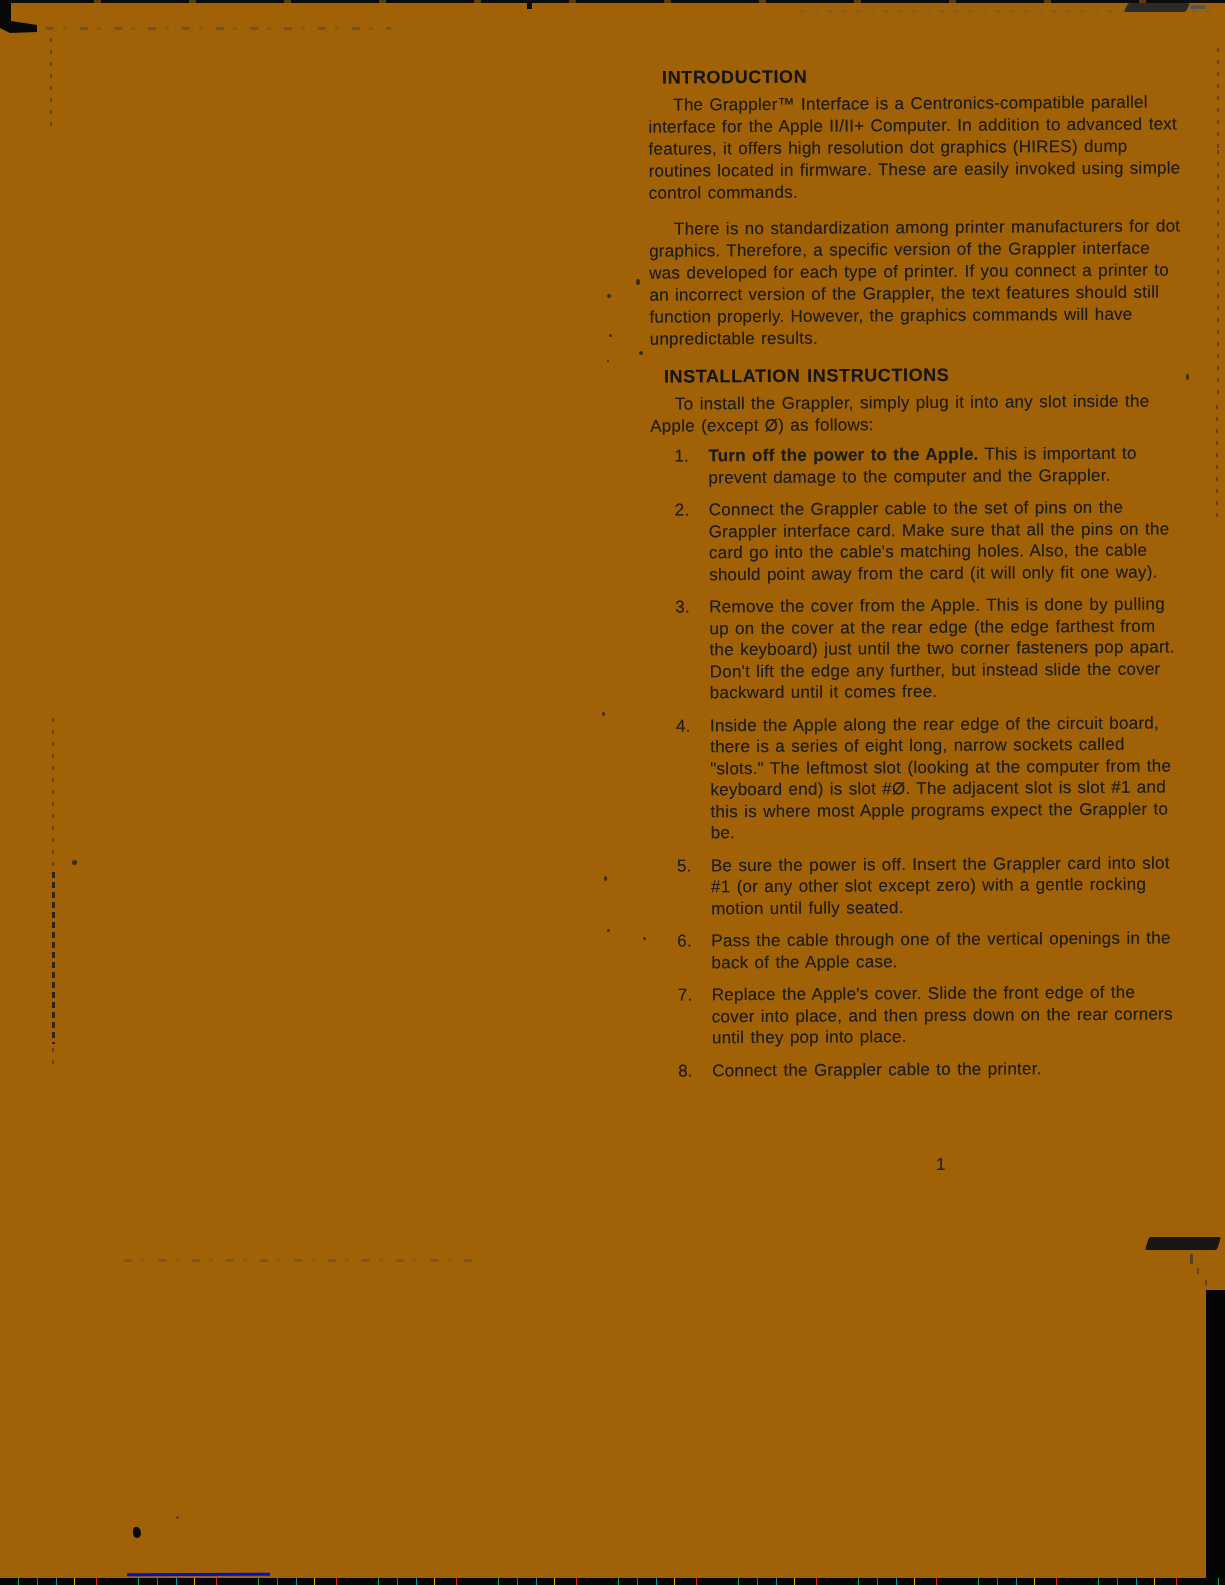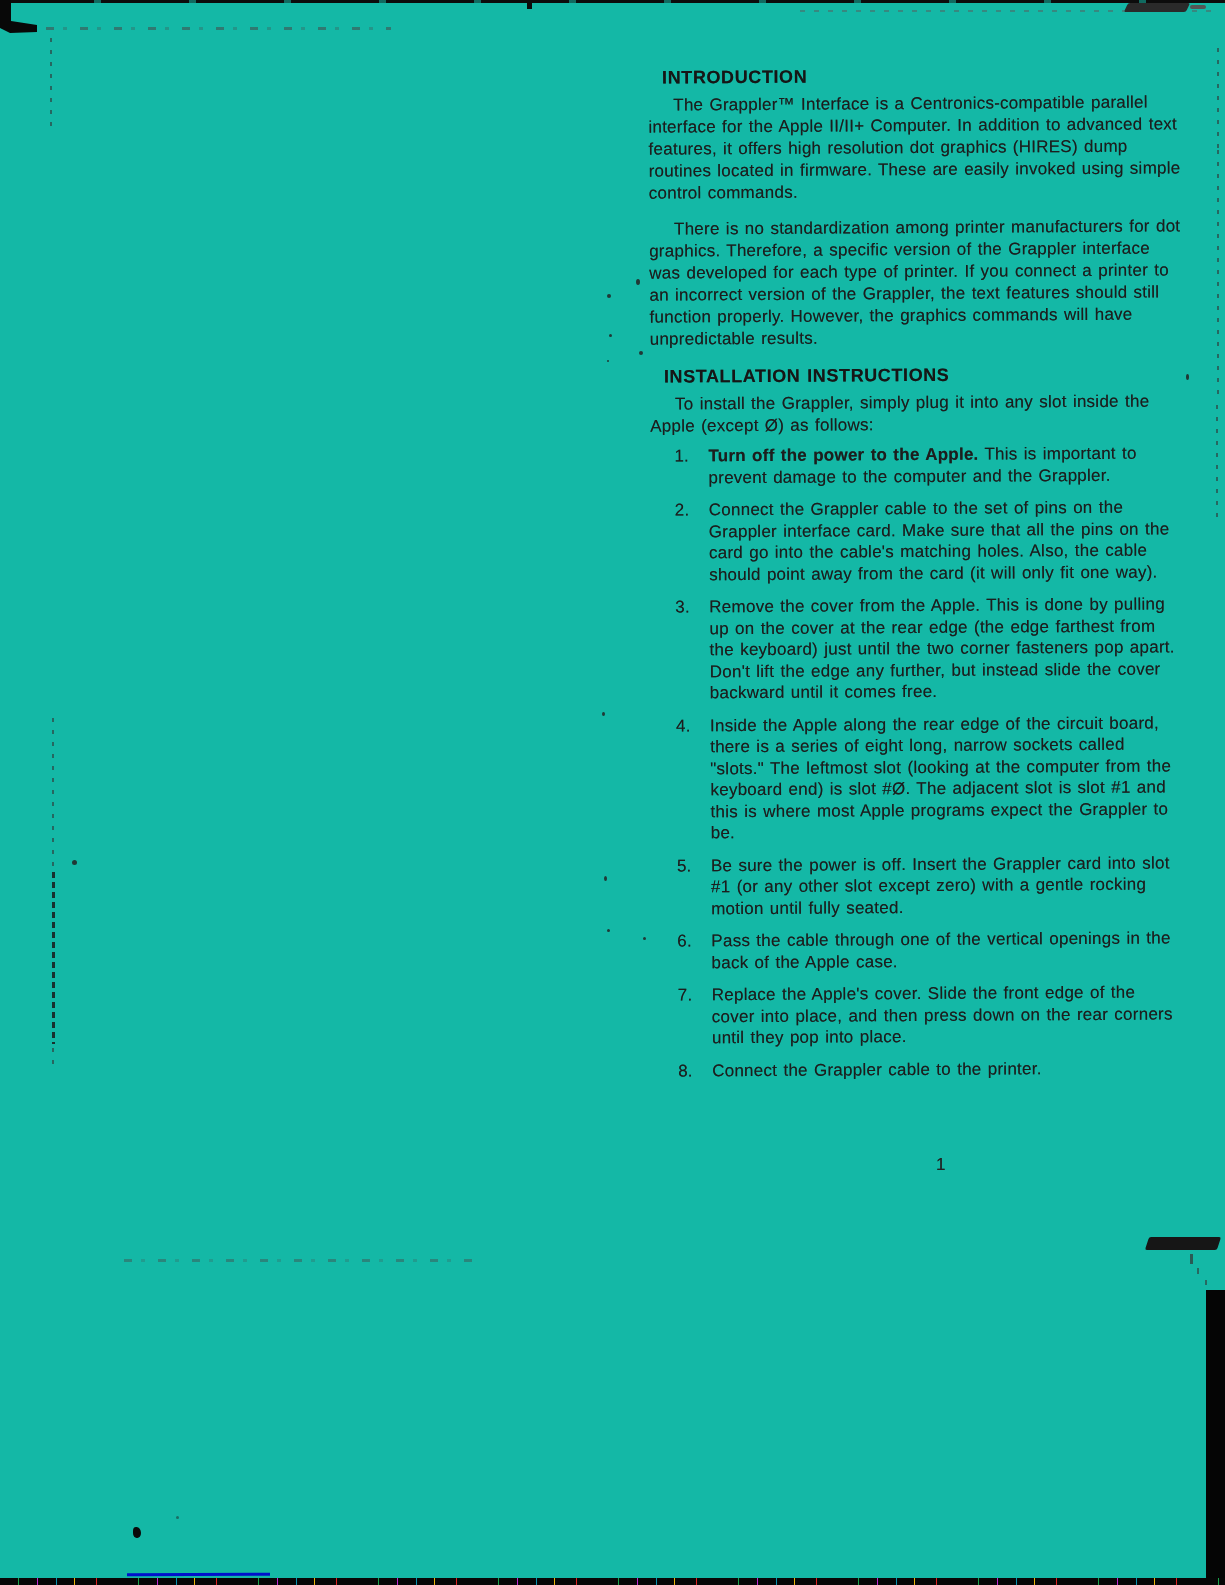--- a/index.html
+++ b/index.html
@@ -4,21 +4,21 @@
 <style>
   html,body{margin:0;padding:0;}
   body{
     width:1225px;height:1585px;
     background:#ffffff;
     font-family:"Liberation Sans", sans-serif;
     color:#1c1c1c;
     overflow:hidden;
     position:relative;
   }
-  .page{position:absolute;inset:0;background:#14b8a6;}
+  .page{position:absolute;inset:0;background:#a16207;}
   
   .scan-tilt{
     position:absolute;left:648px;top:66px;width:536px;
     transform:rotate(-0.35deg);
     transform-origin:50% 0;
     text-shadow:0 0 0.5px rgba(20,20,20,0.55);
     word-spacing:1.2px;letter-spacing:0.25px;
   }
   .h-sec{
     font-size:18px;font-weight:bold;letter-spacing:0.6px;

